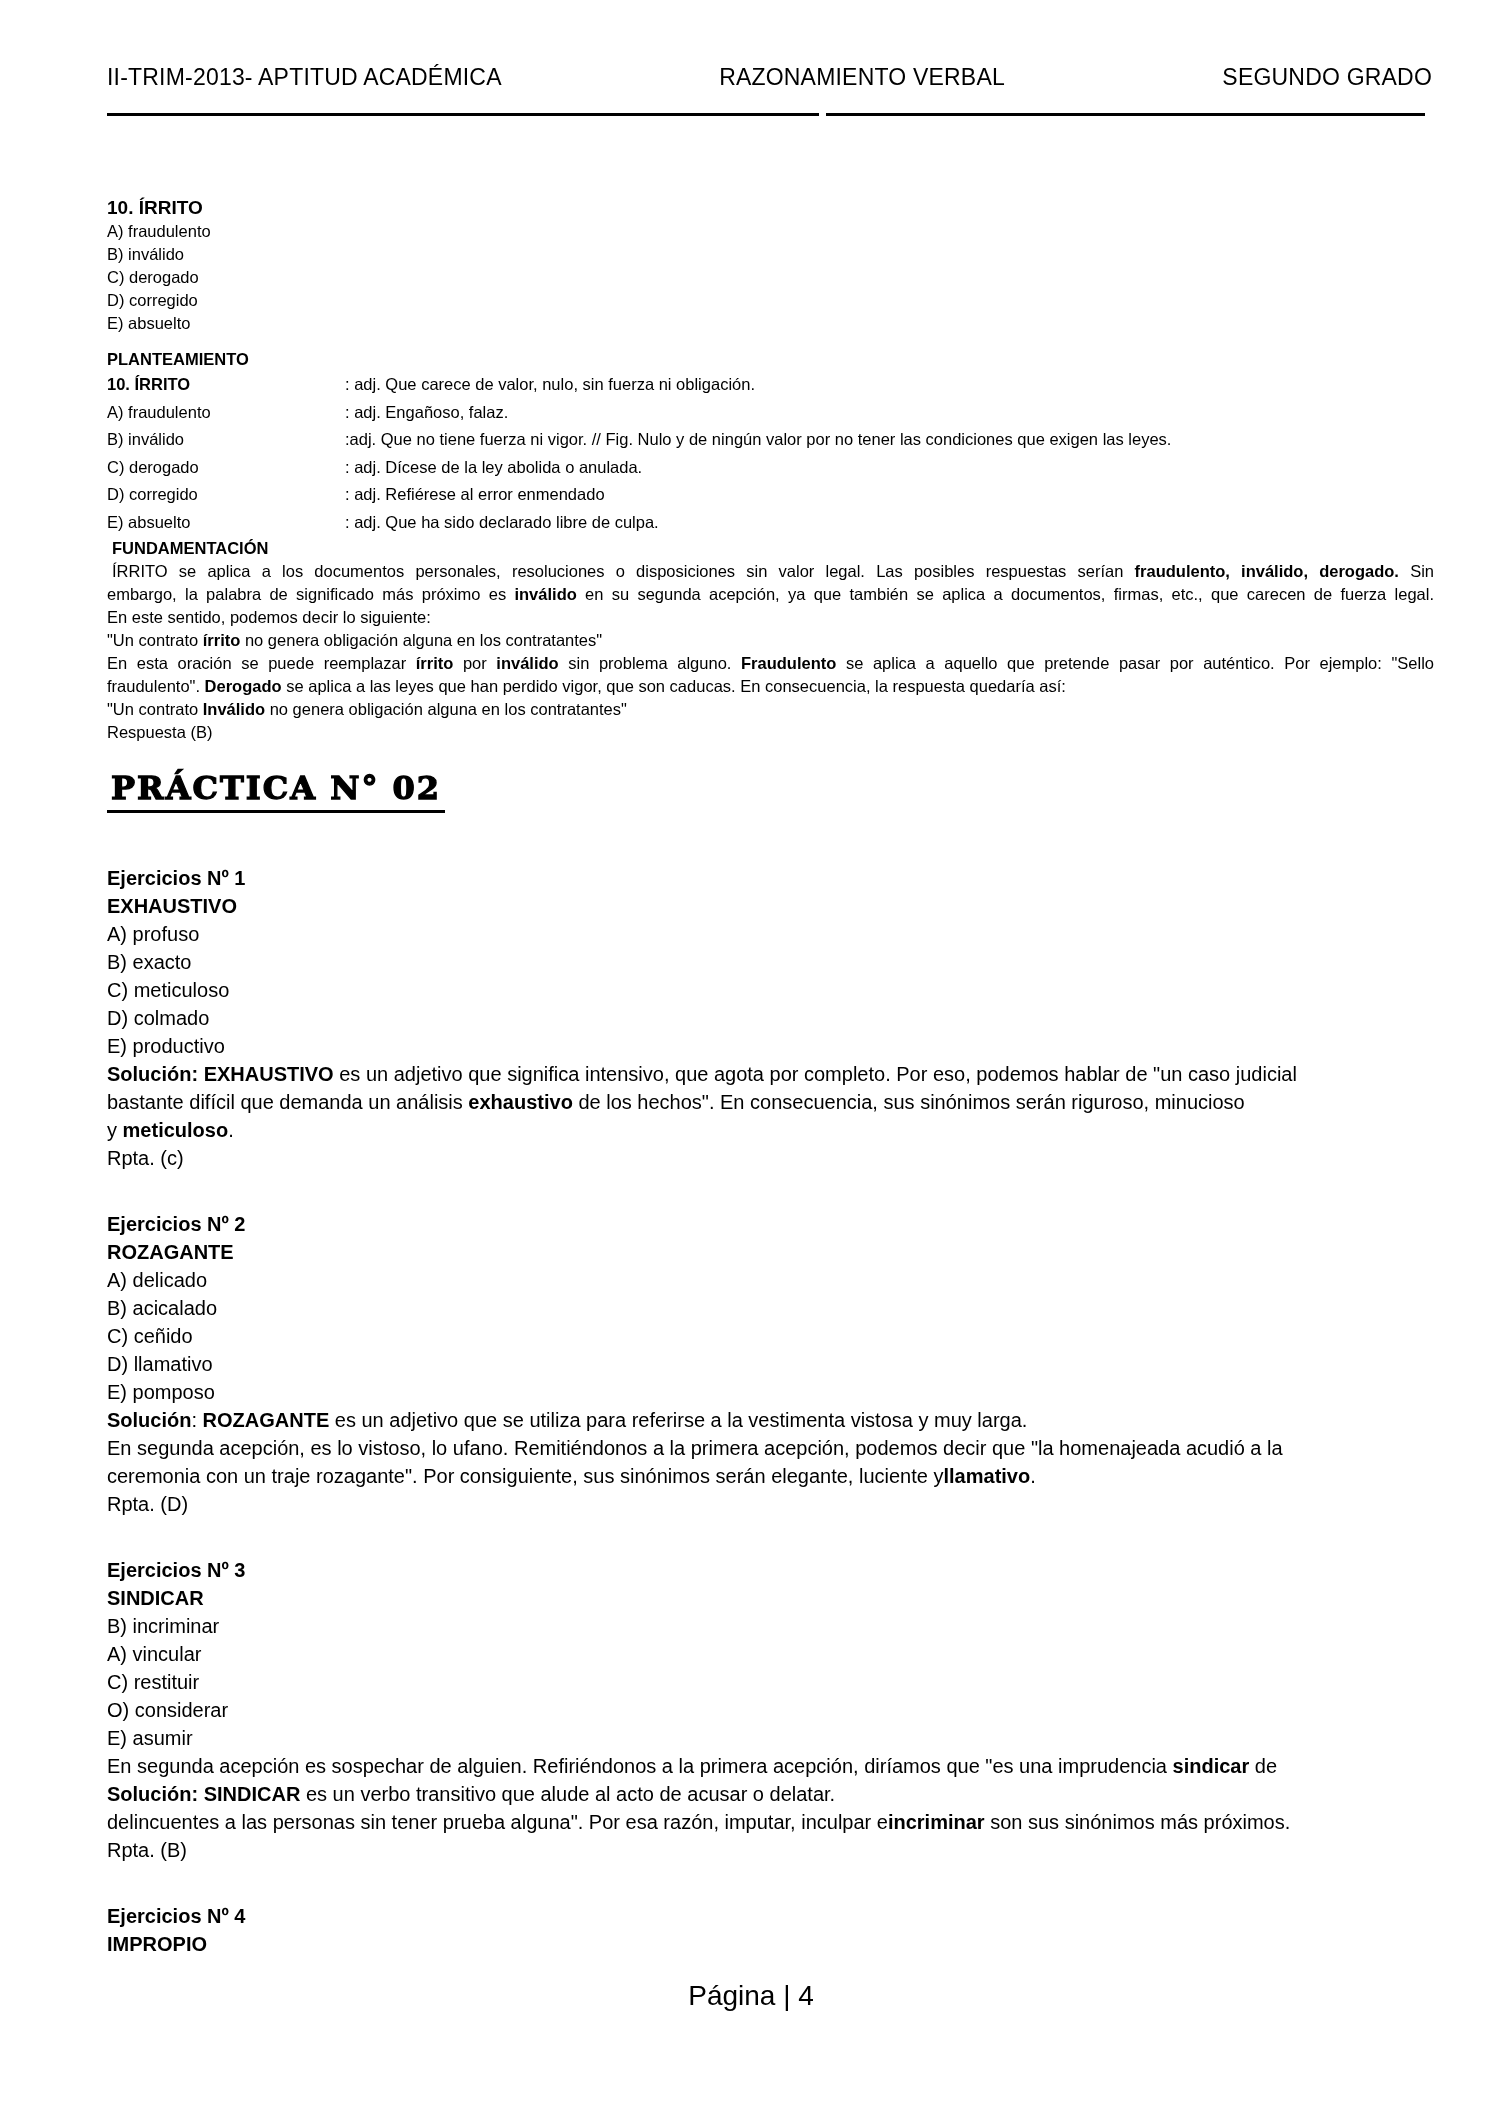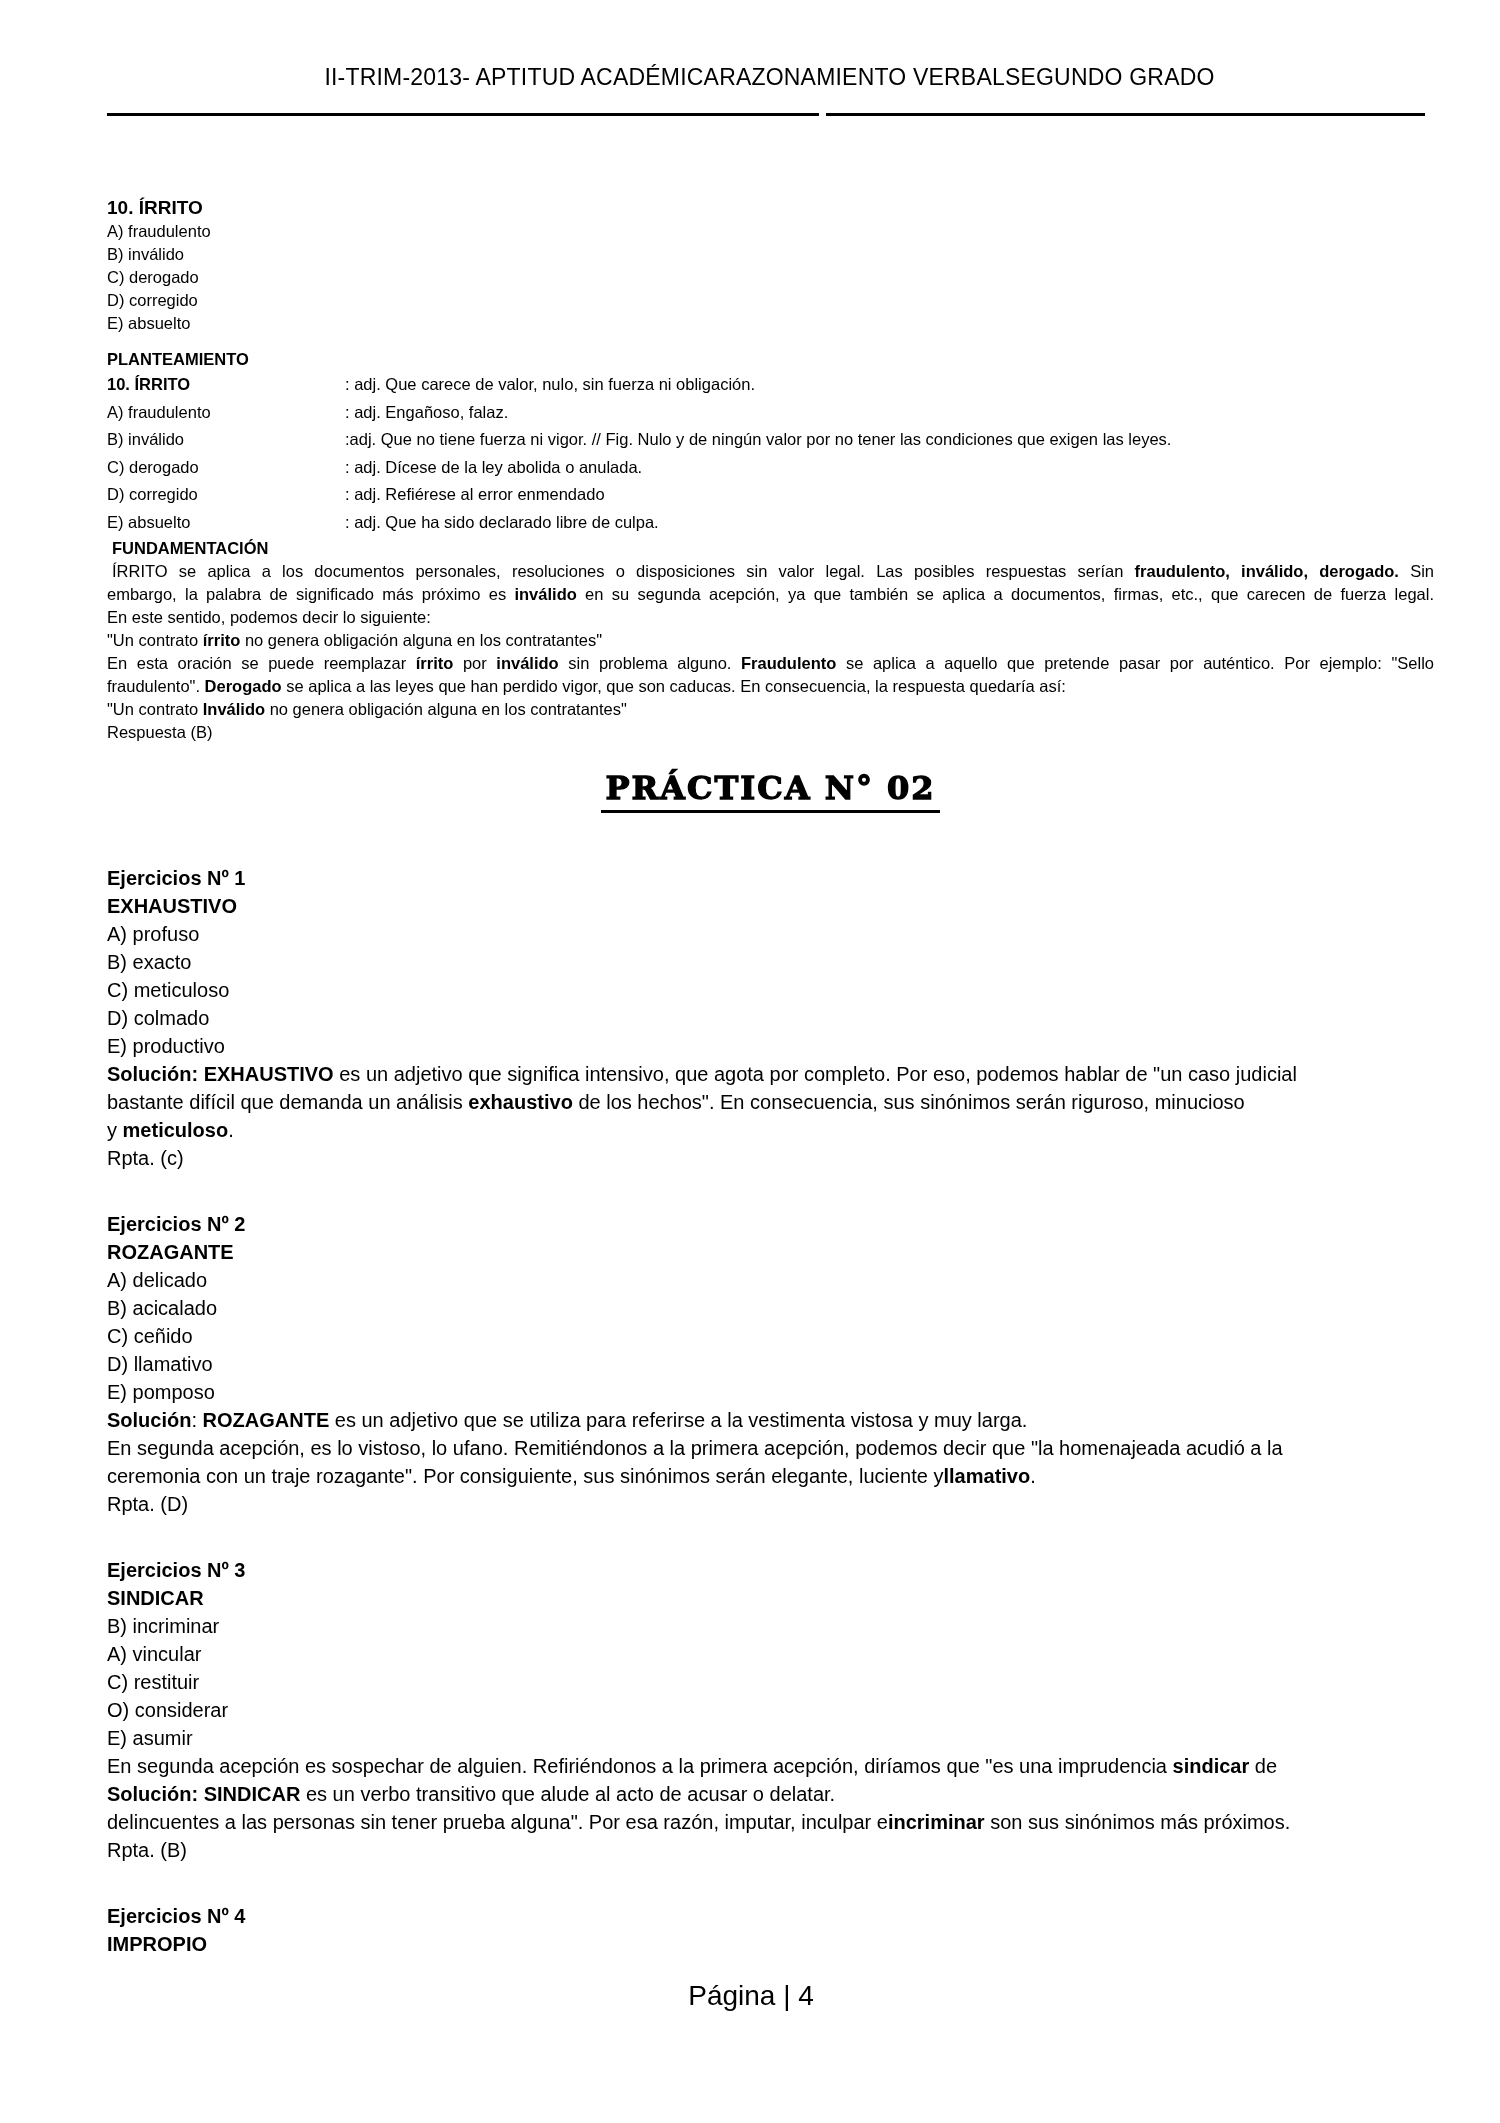--- a/index.html
+++ b/index.html
@@ -4,42 +4,42 @@
 <style>
   * { margin:0; padding:0; box-sizing:border-box; }
   html,body { background:#ffffff; }
   body {
     width:1500px; height:2123px; overflow:hidden;
     font-family:"Liberation Sans", sans-serif; color:#000;
   }
   .page { width:1500px; height:2123px; padding:63px 0 0 107px; position:relative; }
 
   
-  .hdr { display:flex; justify-content:center; width:1325px;
+  .hdr { display:flex; justify-content:space-between; width:1325px;
          font-size:23px; line-height:28px; letter-spacing:.2px; }
   .rule { width:1318px; margin-top:22px; display:flex; gap:7px; }
   .rule div { border-bottom:3px solid #000; height:1px; }
   .rule .seg1 { width:712px; } .rule .seg2 { flex:1; }
 
   
   .q10 { margin-top:80px; width:1327px; }
   .sm { font-size:16.5px; line-height:23px; }
   .qtitle { font-size:19px; line-height:24px; font-weight:bold; }
   .b { font-weight:bold; }
   .plant { font-weight:bold;margin-top:13px; }
   .defrow { display:flex; font-size:16.5px; line-height:27.5px; }
   .defrow .term { width:238px; flex:none; }
   .defrow .def { flex:1; }
   .fundlabel { font-weight:bold; font-size:16.5px; line-height:24px; padding-left:5px; }
   .line { width:1327px; }
   .stretch { text-align:justify; text-align-last:justify; }
   .ind { text-indent:5px; }
 
   
-  .ptitle { width:1327px; text-align:center; margin-top:24px; height:52px; }
+  .ptitle { width:1327px; margin-top:24px; height:52px; }
   .ptitle span {
     display:inline-block; font-family:"DejaVu Serif", serif; font-weight:bold;
     font-size:32px; line-height:40px; letter-spacing:2px;
     -webkit-text-stroke:1.3px #000;
     border-bottom:3px solid #000; padding:0 4px 2px 4px;
   }
 
   
   .lg { font-size:20px; line-height:28px; }
   .ex { width:1327px; }

